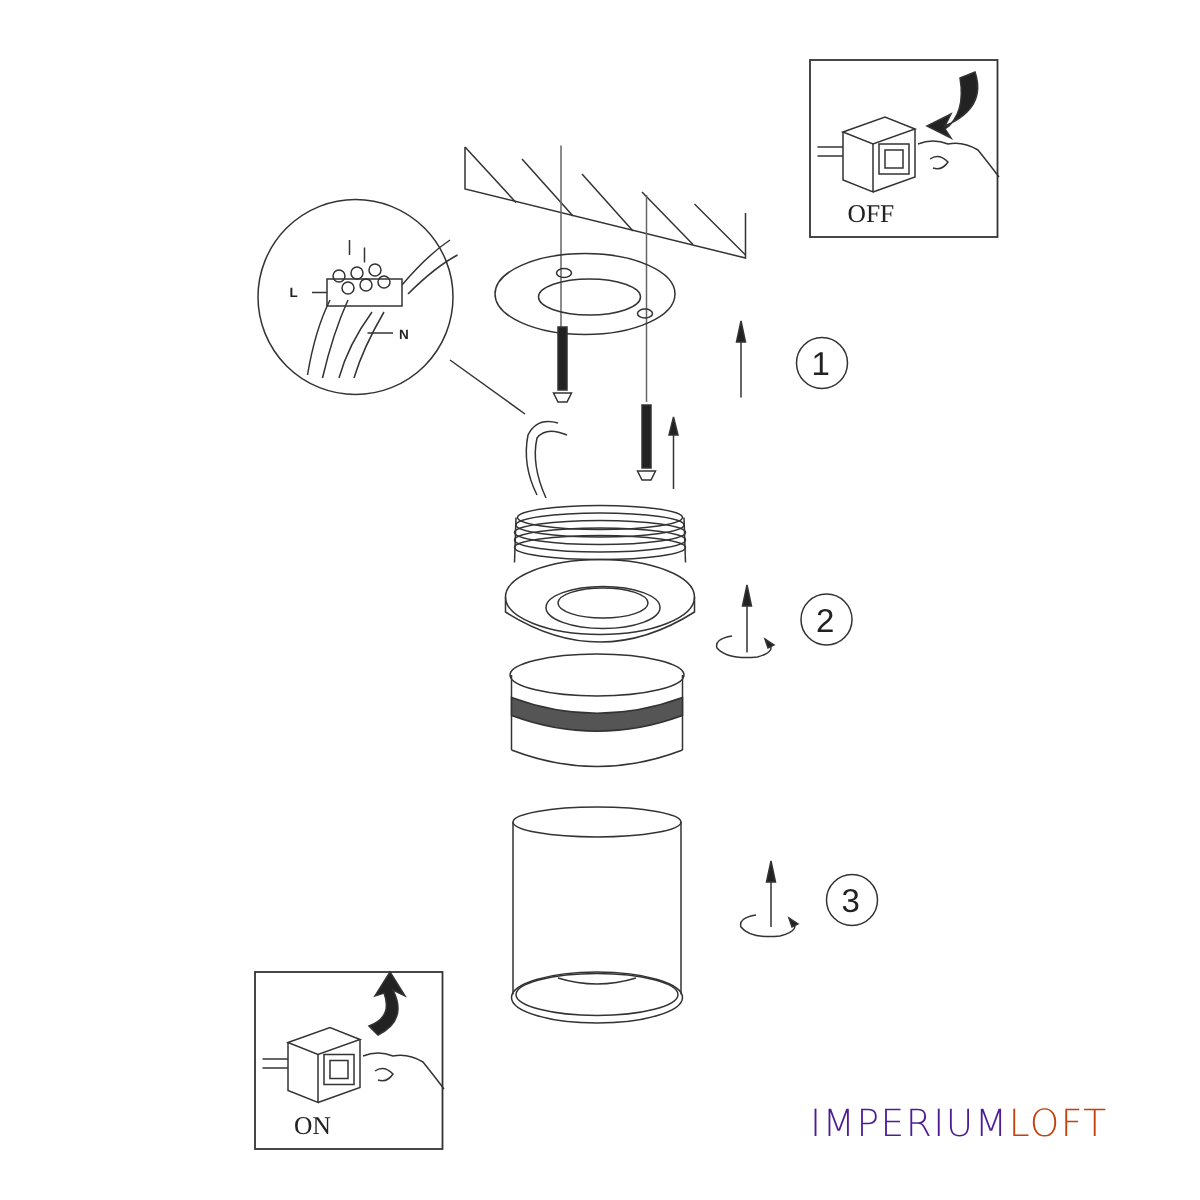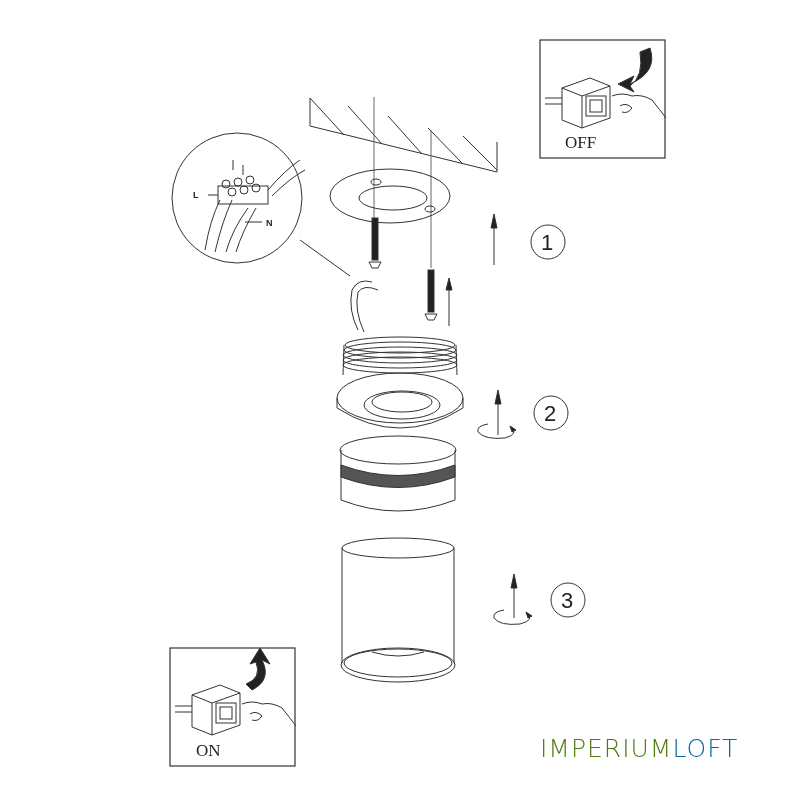--- a/index.html
+++ b/index.html
@@ -2,22 +2,22 @@
 <html><head>
   <meta charset="utf-8">
   <style>
     html, body { margin: 0; padding: 0; background: #ffffff; }
     body { width: 800px; height: 800px; position: relative; overflow: hidden; font-family: "Liberation Sans", sans-serif; }
     svg#diagram { position: absolute; left: 0; top: 0; }
     .step-label { font-family: "Liberation Sans", sans-serif; font-size: 22px; fill: #222; }
     .switch-label { font-family: "Liberation Serif", serif; font-size: 17px; fill: #222; }
     .wire-label { font-family: "Liberation Sans", sans-serif; font-size: 9px; font-weight: bold; fill: #222; }
     .brand { position: absolute; left: 540px; top: 734px; font-family: "DejaVu Sans", sans-serif; font-size: 25px; letter-spacing: 1px; font-weight: 300; }
-    .brand-a { color: #4d7c0f; }
-    .brand-b { color: #0369a1; }
+    .brand-a { color: #4c1d95; }
+    .brand-b { color: #c2410c; }
   </style>
 </head>
 <body>
 
 <svg id="diagram" width="800" height="800" viewBox="0 0 800 800">
   <g fill="none" stroke="#333" stroke-width="1">
 
     <g>
       <rect x="540" y="40" width="125" height="118" stroke-width="1.2"></rect>
       <g>

